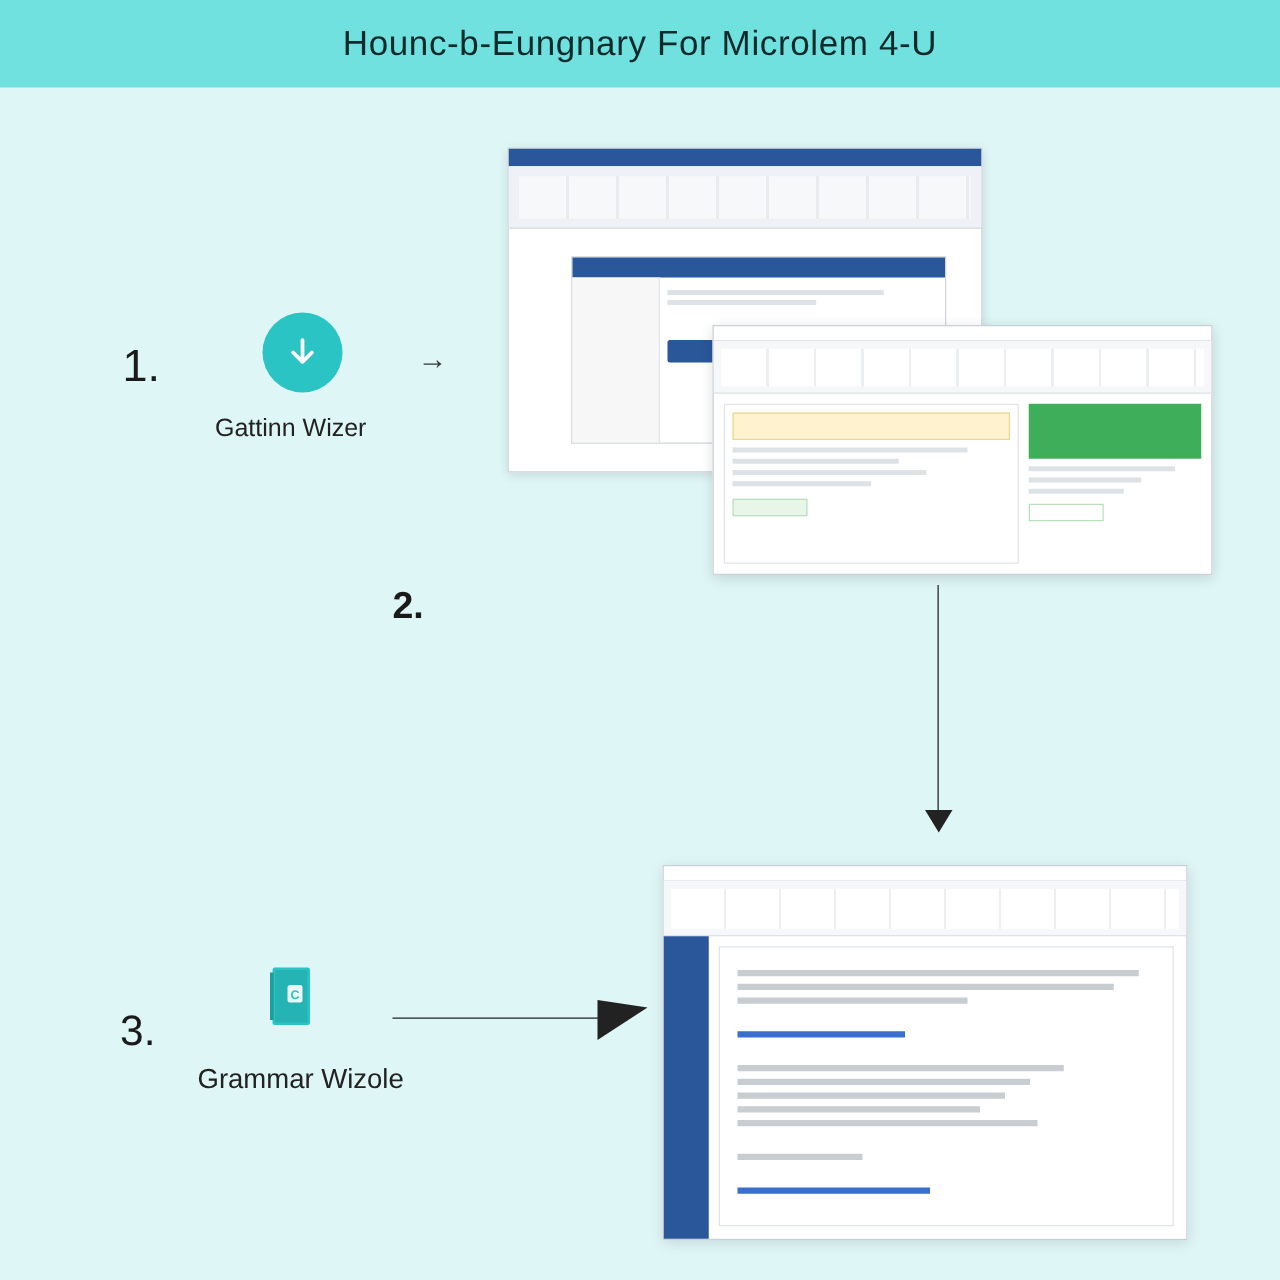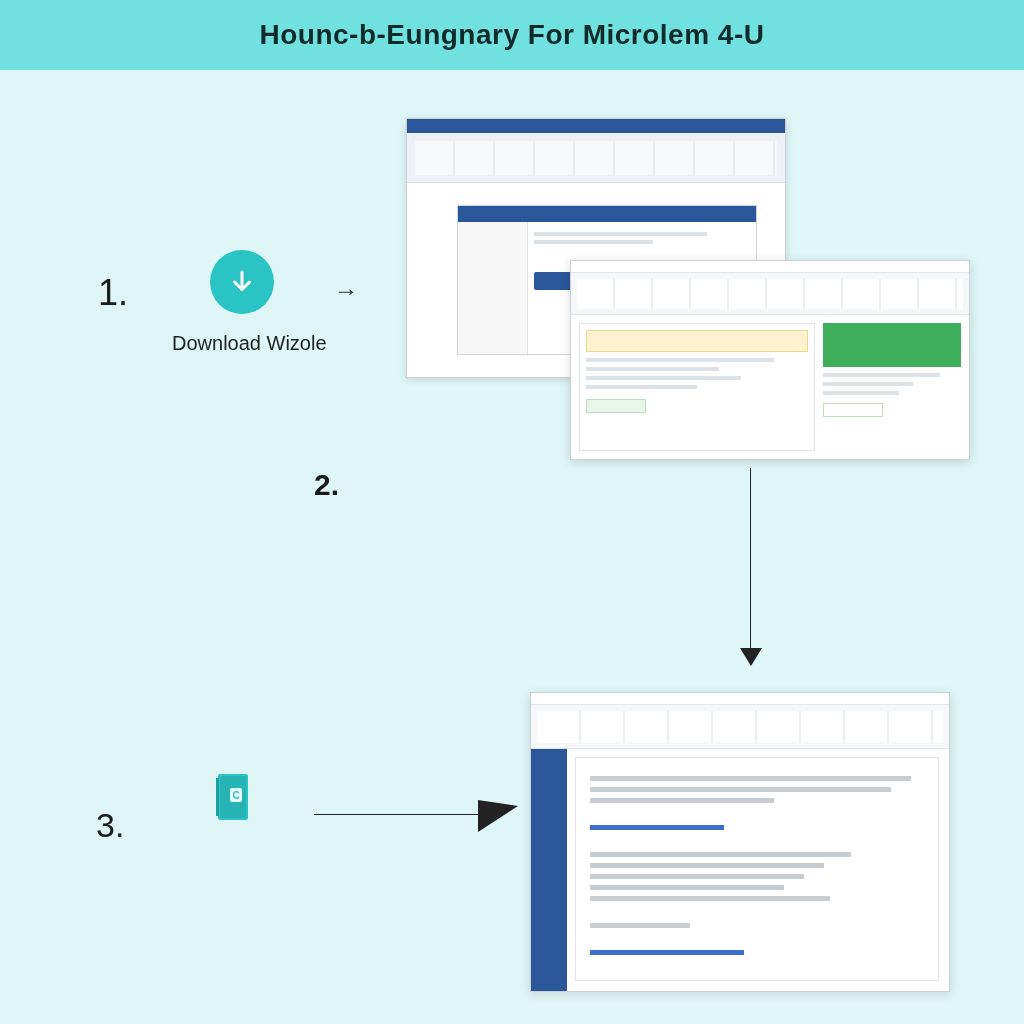--- a/index.html
+++ b/index.html
@@ -11,21 +11,21 @@
     overflow: hidden;
     color: #1a1a1a;
   }
   .header {
     background: #71e1e0;
     height: 70px;
     display: flex;
     align-items: center;
     justify-content: center;
     font-size: 28px;
-    font-weight: 700;
+    font-weight: 400;
     letter-spacing: 0.5px;
     color: #0d2b2b;
   }
   .content { position: relative; width: 100%; height: calc(100% - 70px); }
 
   
   .step1-num { position: absolute; left: 98px; top: 202px; font-size: 36px; font-weight: 500; }
   .step1-icon {
     position: absolute; left: 210px; top: 180px;
     width: 64px; height: 64px; border-radius: 50%;
@@ -144,21 +144,21 @@
 
 <div class="content">
 
   <div class="step1-num">1.</div>
   <div class="step1-icon">
     <svg width="30" height="30" viewBox="0 0 24 24" fill="none" stroke="#fff" stroke-width="2.4" stroke-linecap="round" stroke-linejoin="round">
       <path d="M12 4v12"></path>
         <path d="M6 12l6 6 6-6"></path>
     </svg>
   </div>
-  <div class="step1-label">Download Wizole</div>
+  <div class="step1-label">Gattinn Wizer</div>
   <div class="step1-arrow">→</div>
 
   <div class="mockA">
     <div class="titlebar"></div>
     <div class="ribbon"></div>
     <div class="inner">
       <div class="tabs"></div>
       <div class="side"></div>
       <div class="main">
         <div class="rowtxt"></div>
@@ -196,20 +196,21 @@
   <div class="step3-num">3.</div>
   <div class="step3-icon">
     <svg width="50" height="58" viewBox="0 0 50 58">
       <rect x="8" y="4" width="30" height="46" rx="2" fill="#2bc4c4"></rect>
       <rect x="10" y="6" width="26" height="42" rx="1" fill="#26b3b3"></rect>
       <rect x="20" y="18" width="12" height="14" rx="2" fill="#fff" opacity="0.9"></rect>
       <text x="26" y="29" font-size="10" fill="#2bc4c4" text-anchor="middle" font-weight="bold">C</text>
       <rect x="6" y="8" width="3" height="38" fill="#1f9e9e"></rect>
     </svg>
   </div>
+  <div class="step3-label">Grammar Wizole</div>
   <div class="step3-arrow"></div>
   <div class="step3-arrowhead"></div>
 
   <div class="mockC">
     <div class="tb"></div>
     <div class="rb"></div>
     <div class="side"></div>
     <div class="page">
       <div class="para" style="width:96%"></div>
       <div class="para" style="width:90%"></div>

